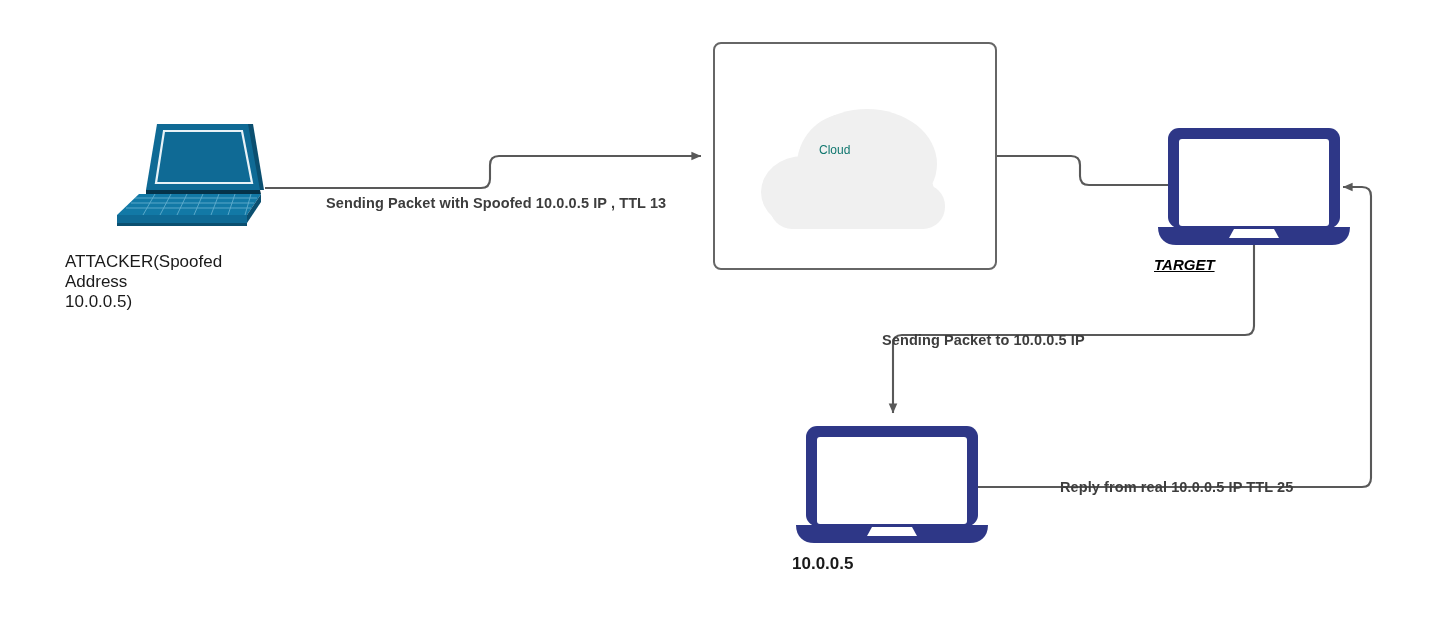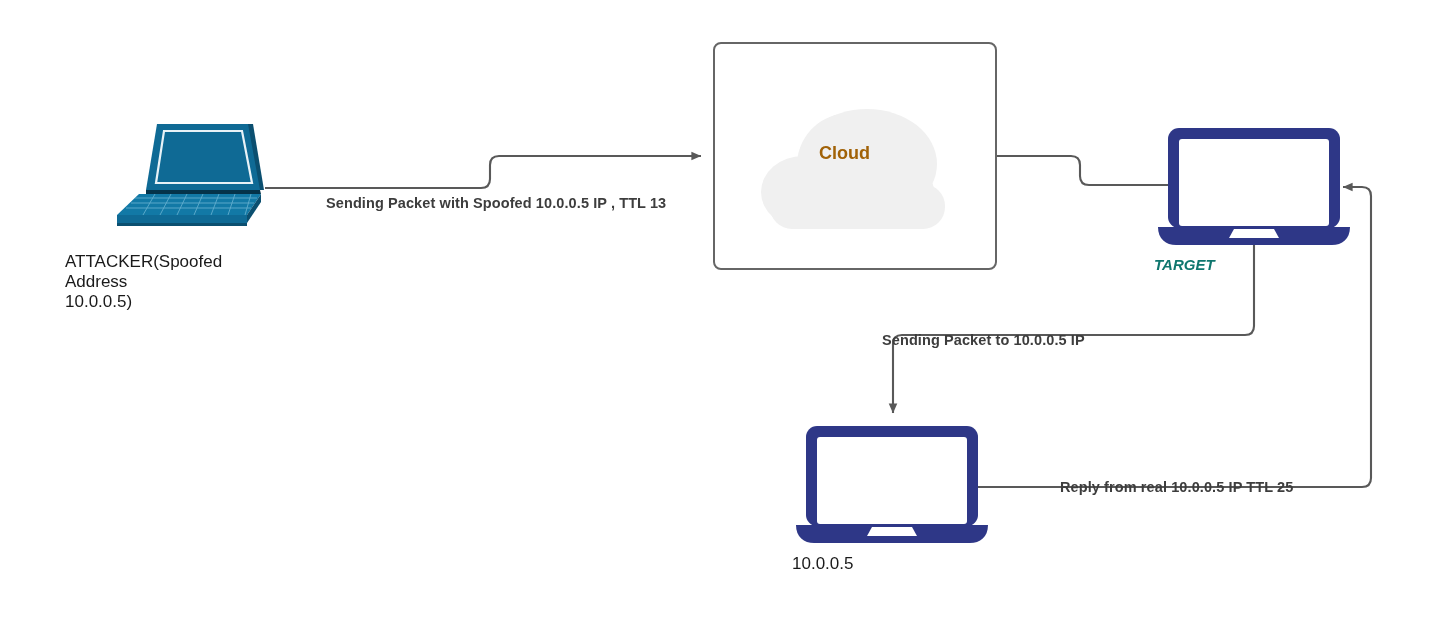--- a/index.html
+++ b/index.html
@@ -38,47 +38,47 @@
     white-space: pre;
   }
   .attacker-label {
     font-size: 17px;
     font-weight: 400;
   }
   .target-label {
     font-size: 15px;
     font-weight: bold;
     font-style: italic;
-    color: #0f766e;
+    color: #000000;
+    text-decoration: underline;
   }
   .victim-label {
     font-size: 17px;
-    font-weight: 400;
+    font-weight: 700;
   }
   .edge-label {
     position: absolute;
     font-size: 14.5px;
     font-weight: bold;
     color: #3d3d3d;
     white-space: nowrap;
     letter-spacing: 0.1px;
   }
   .cloud-box {
     position: absolute;
     box-sizing: border-box;
     border: 2px solid #666666;
     border-radius: 8px;
     background: #ffffff;
   }
   .cloud-text {
     position: absolute;
-    font-size: 18px;
-    color: #a16207;
+    font-size: 12px;
+    color: #0f766e;
     white-space: nowrap;
-    font-weight: bold;
   }
 </style>
 </head>
 <body>
 
 <div id="diagram-canvas">
 
   <svg id="wires" viewBox="0 0 1449 622" width="1449" height="622" xmlns="http://www.w3.org/2000/svg">
     <defs>
       <marker id="arrow-r" markerWidth="11" markerHeight="11" refX="10.2" refY="5.2" orient="auto" markerUnits="userSpaceOnUse">

